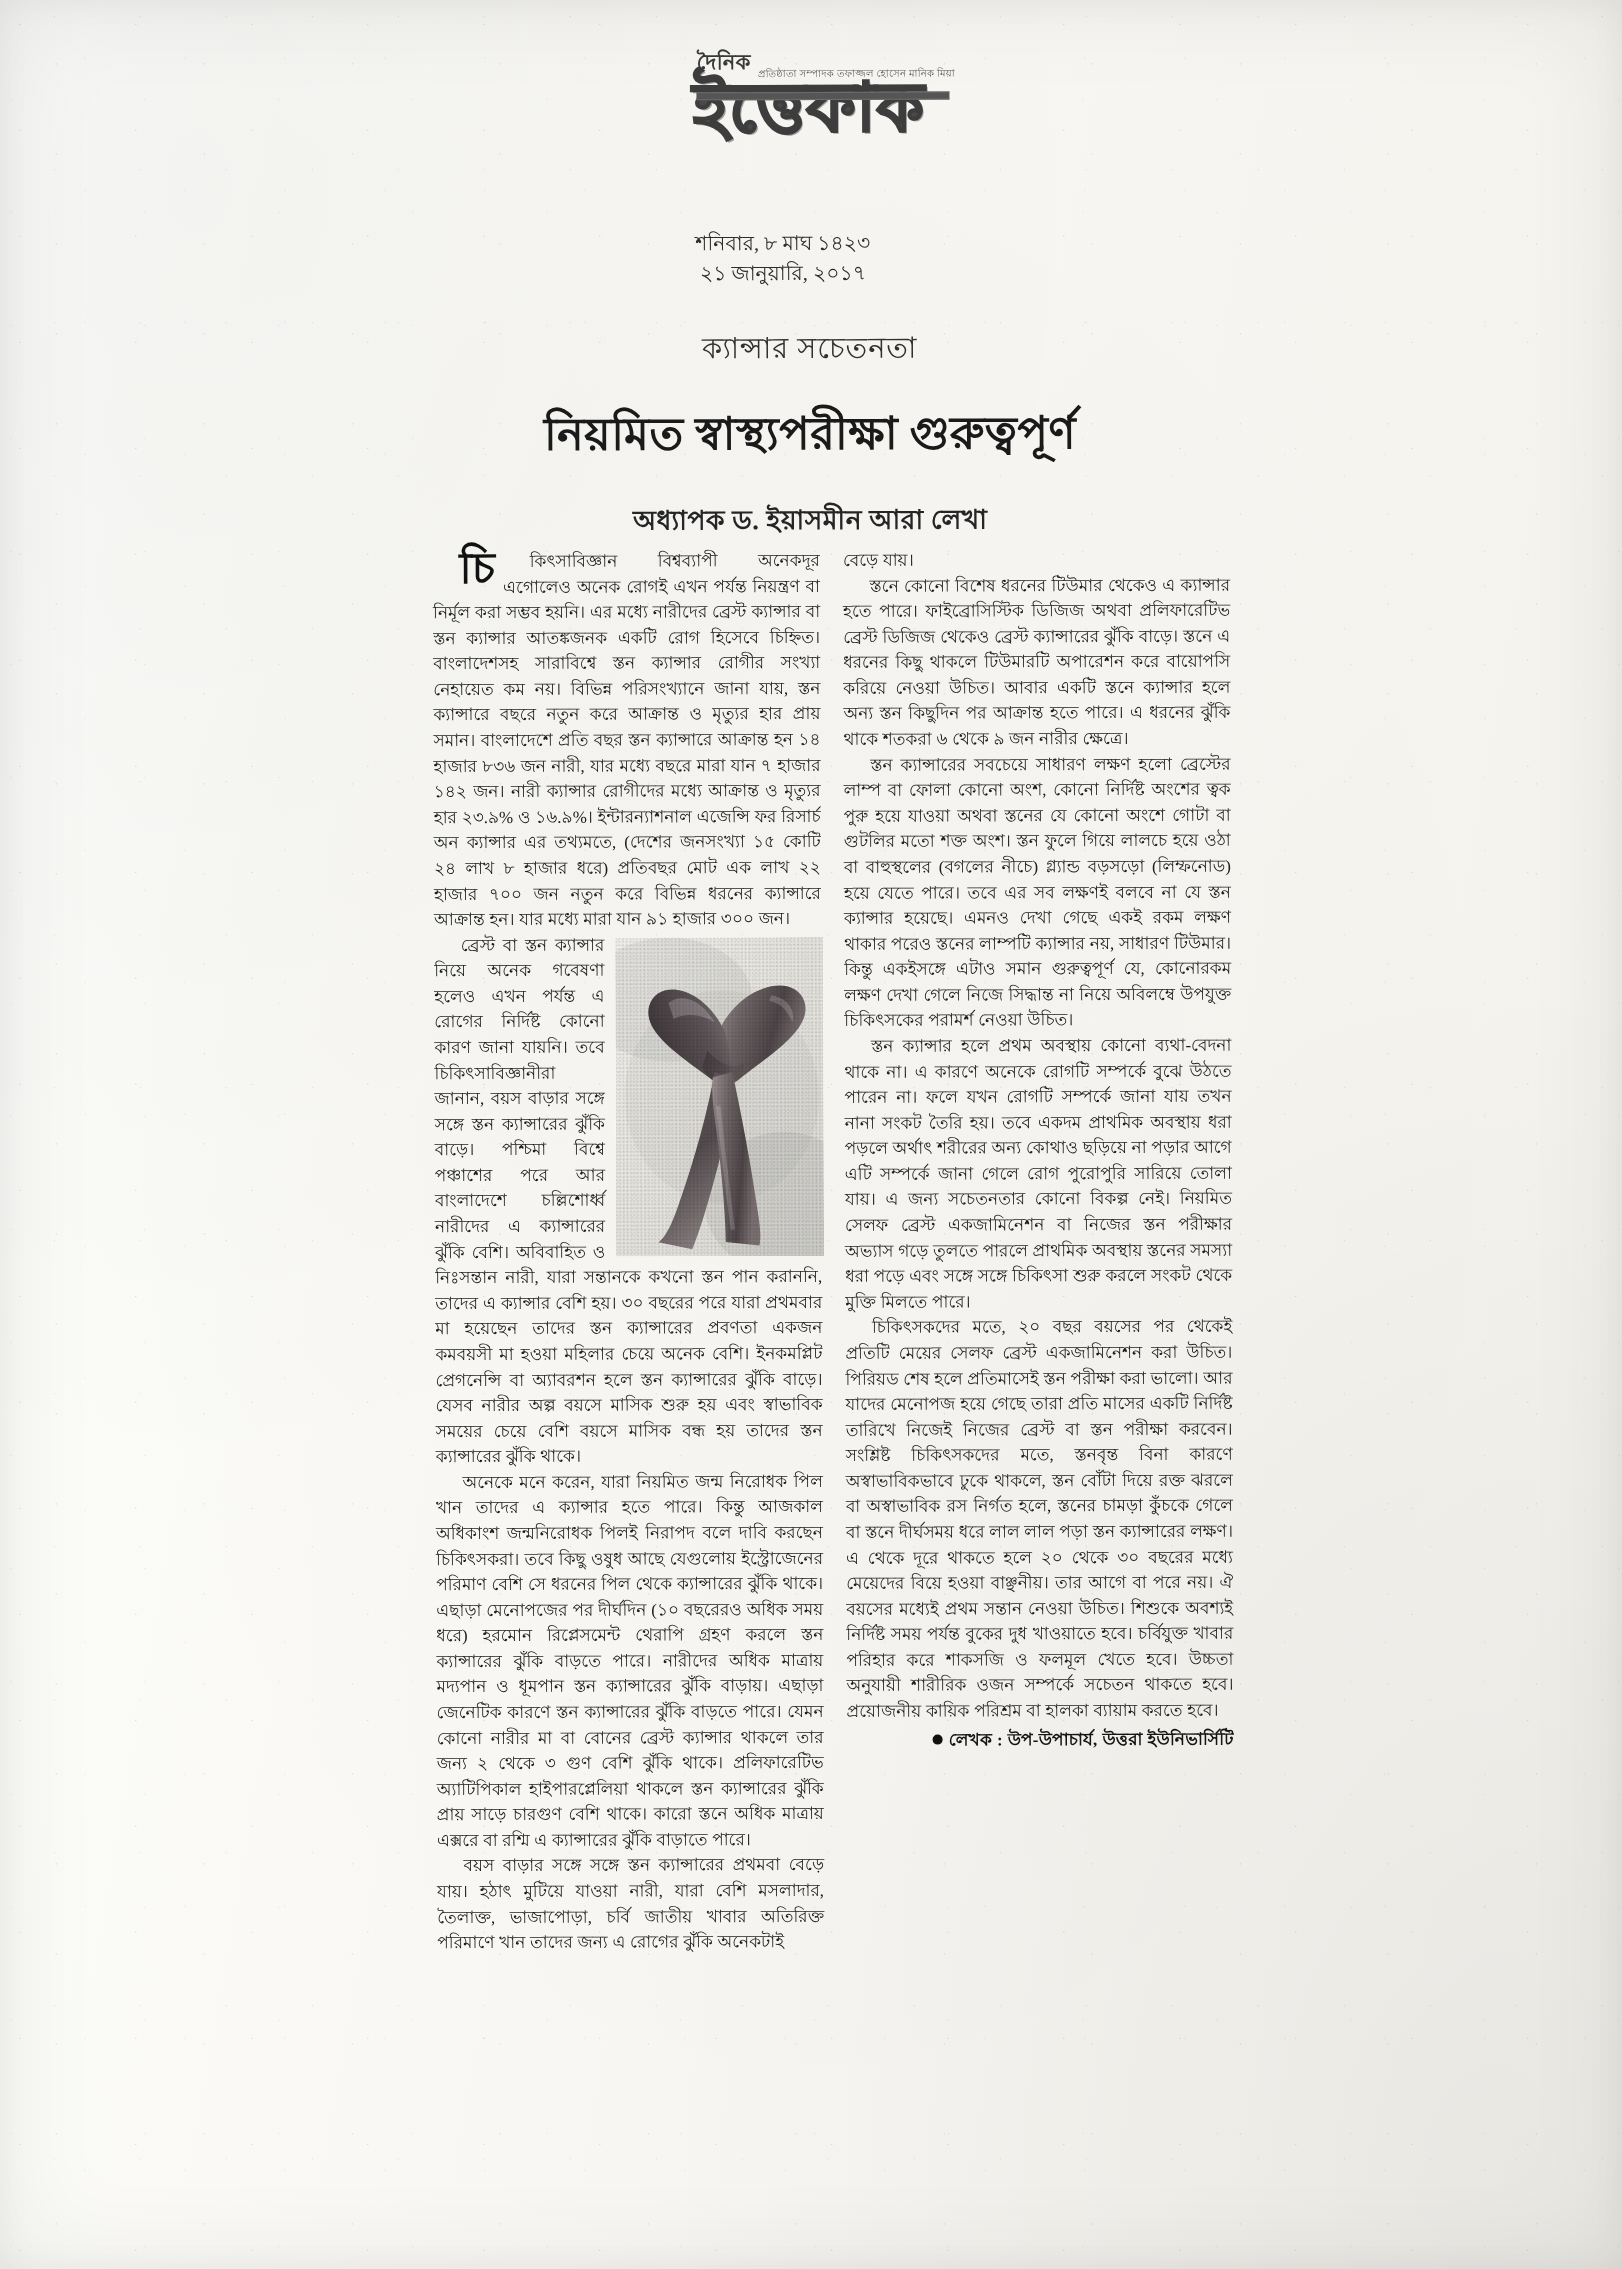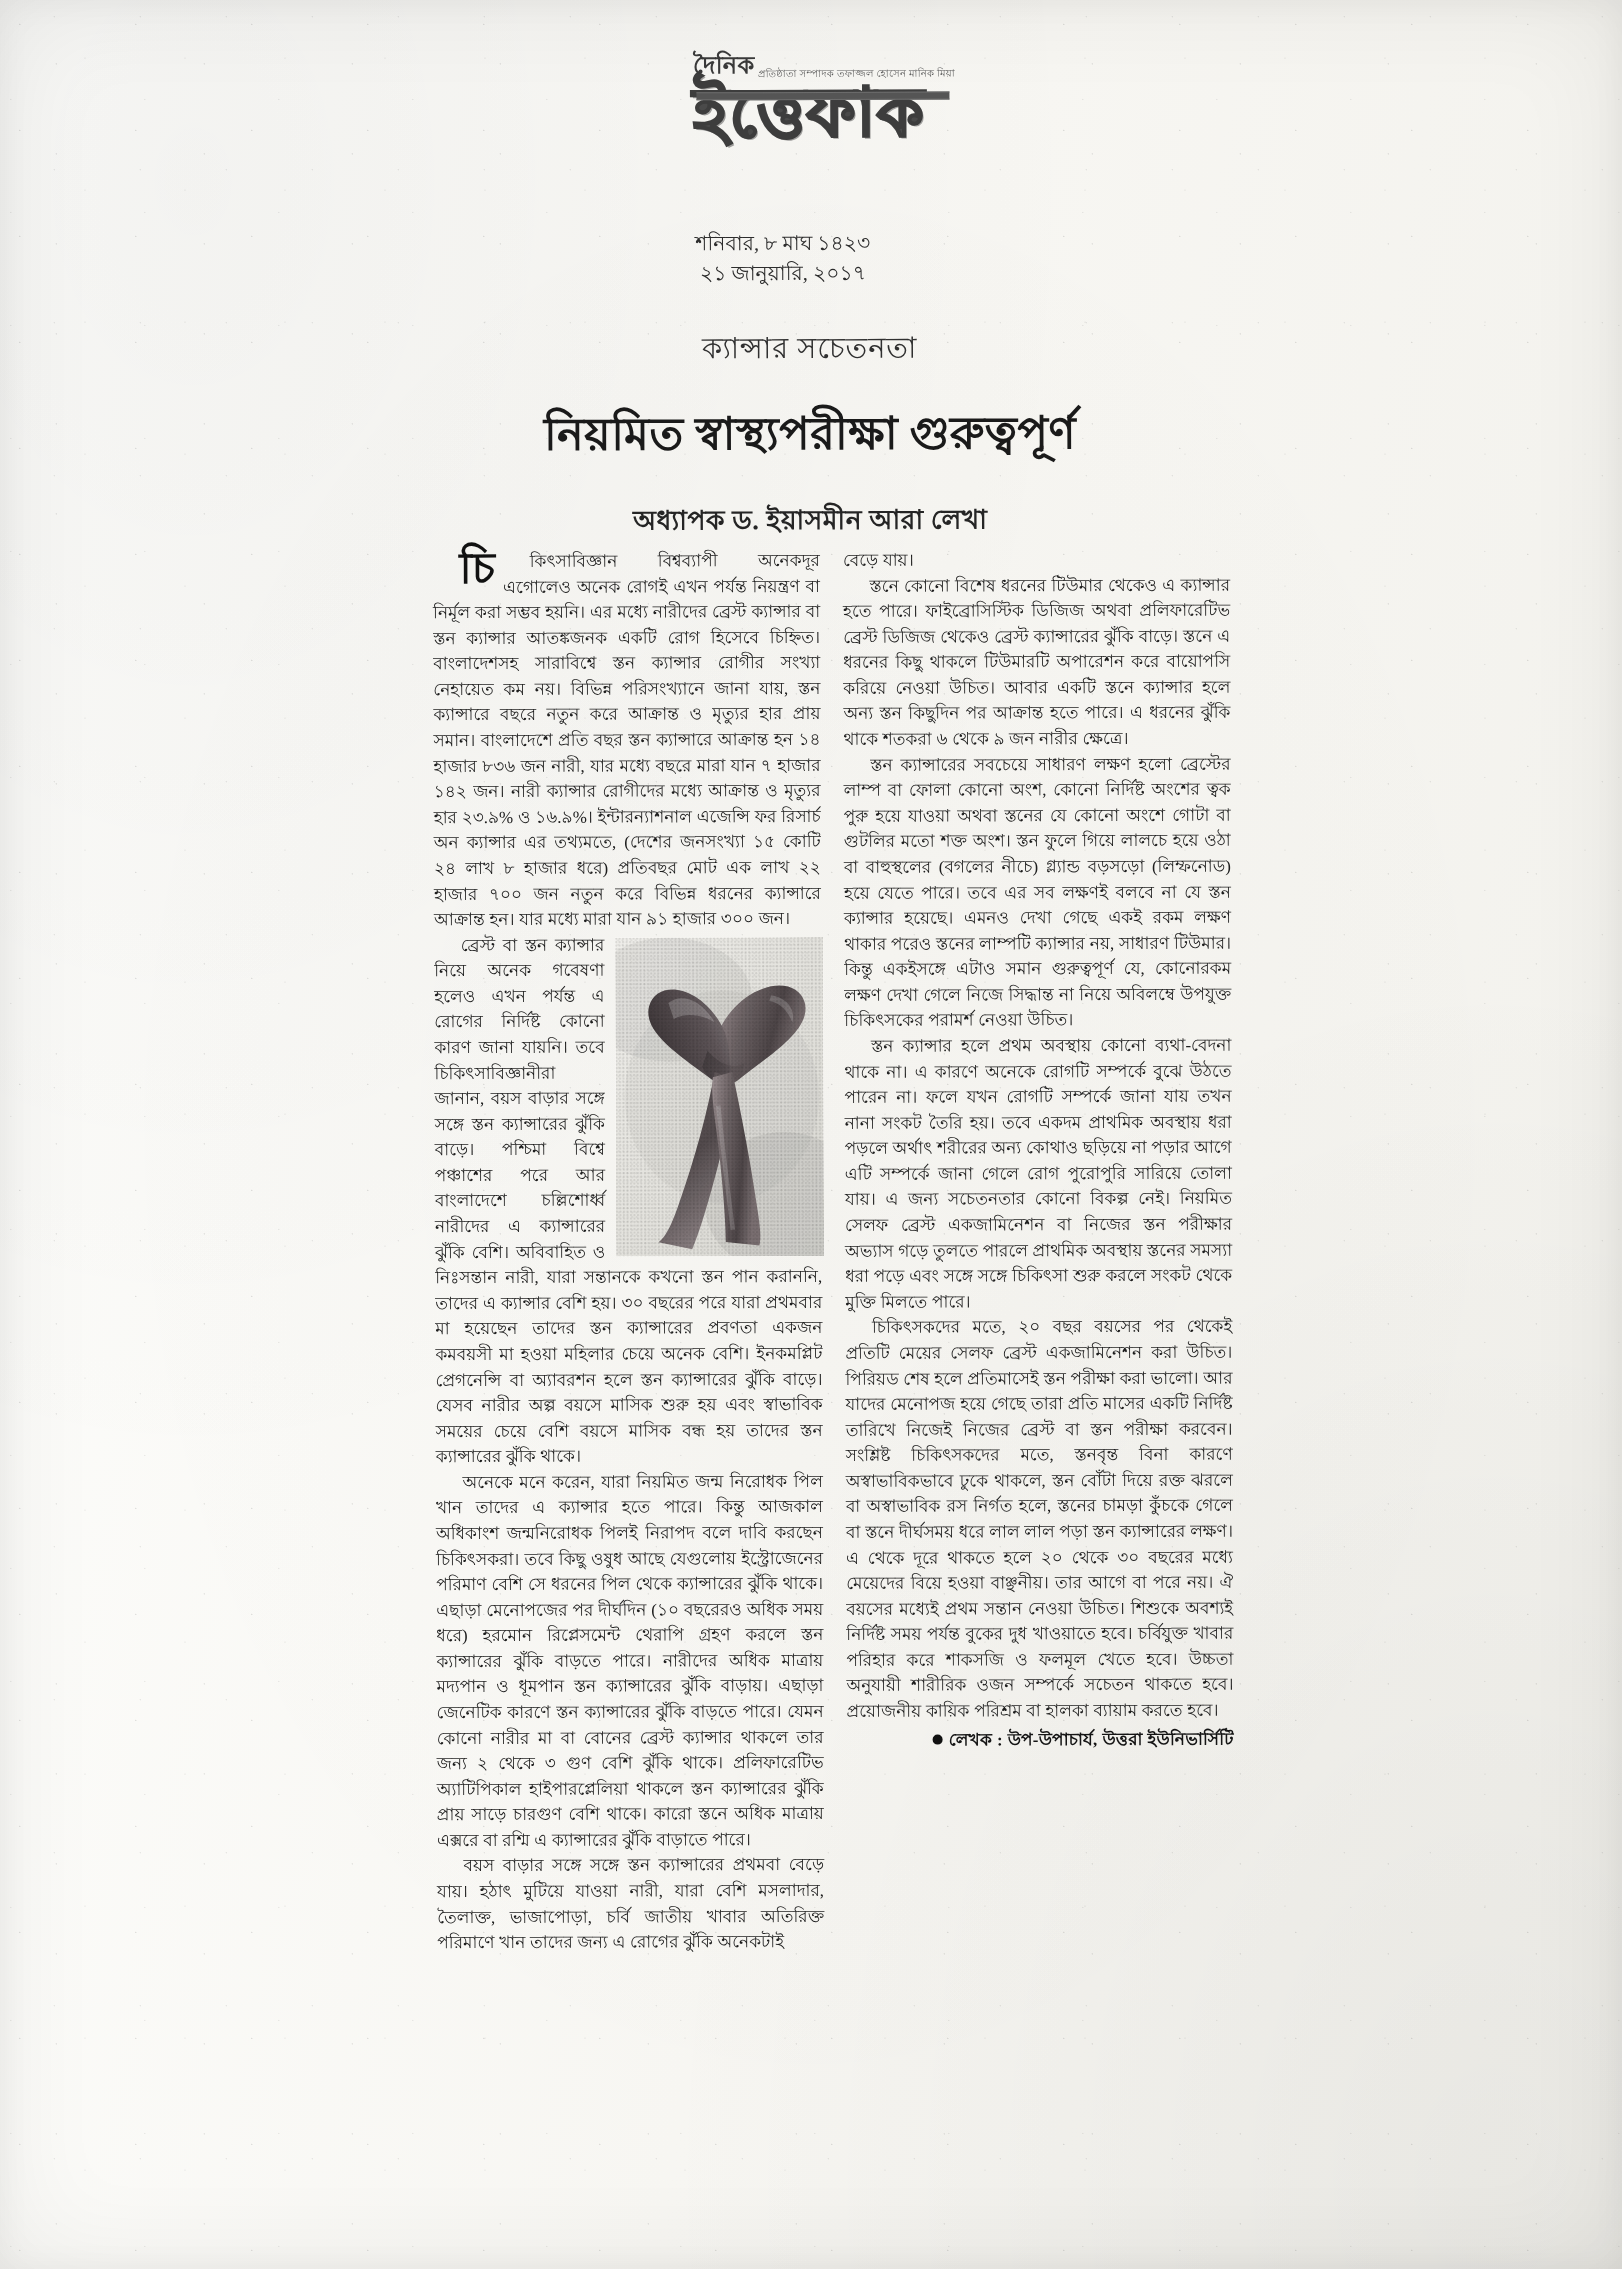--- a/index.html
+++ b/index.html
@@ -58,21 +58,21 @@
     left: 0; right: 0;
     top: 46px;
     text-align: center;
   }
   .masthead-inner {
     display: inline-block;
     position: relative;
     text-align: center;
   }
   .masthead-kicker {
-    font-size: 24px;
+    font-size: 21px;
     letter-spacing: 0.4px;
     color: #3a3a3a;
     margin-bottom: -5.3px;
     transform: translateX(-85px);
     font-weight: 700;
   }
   .masthead-title {
     font-size: 68px;
     line-height: .96;
     font-weight: 700;

